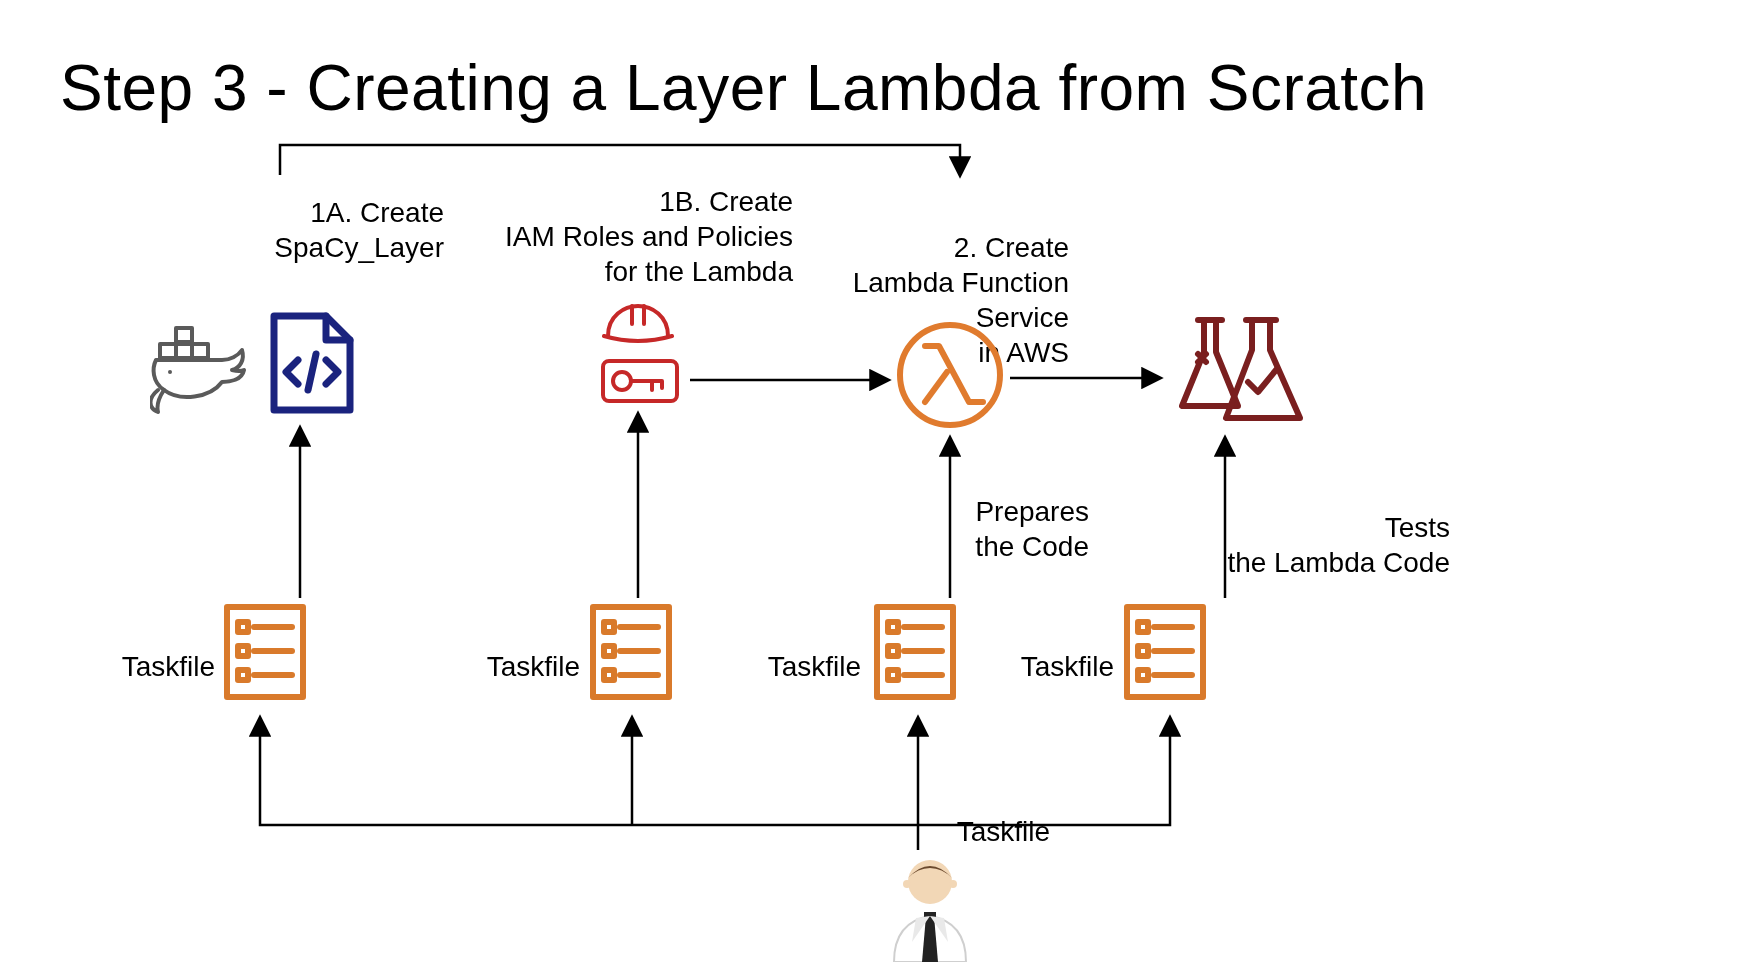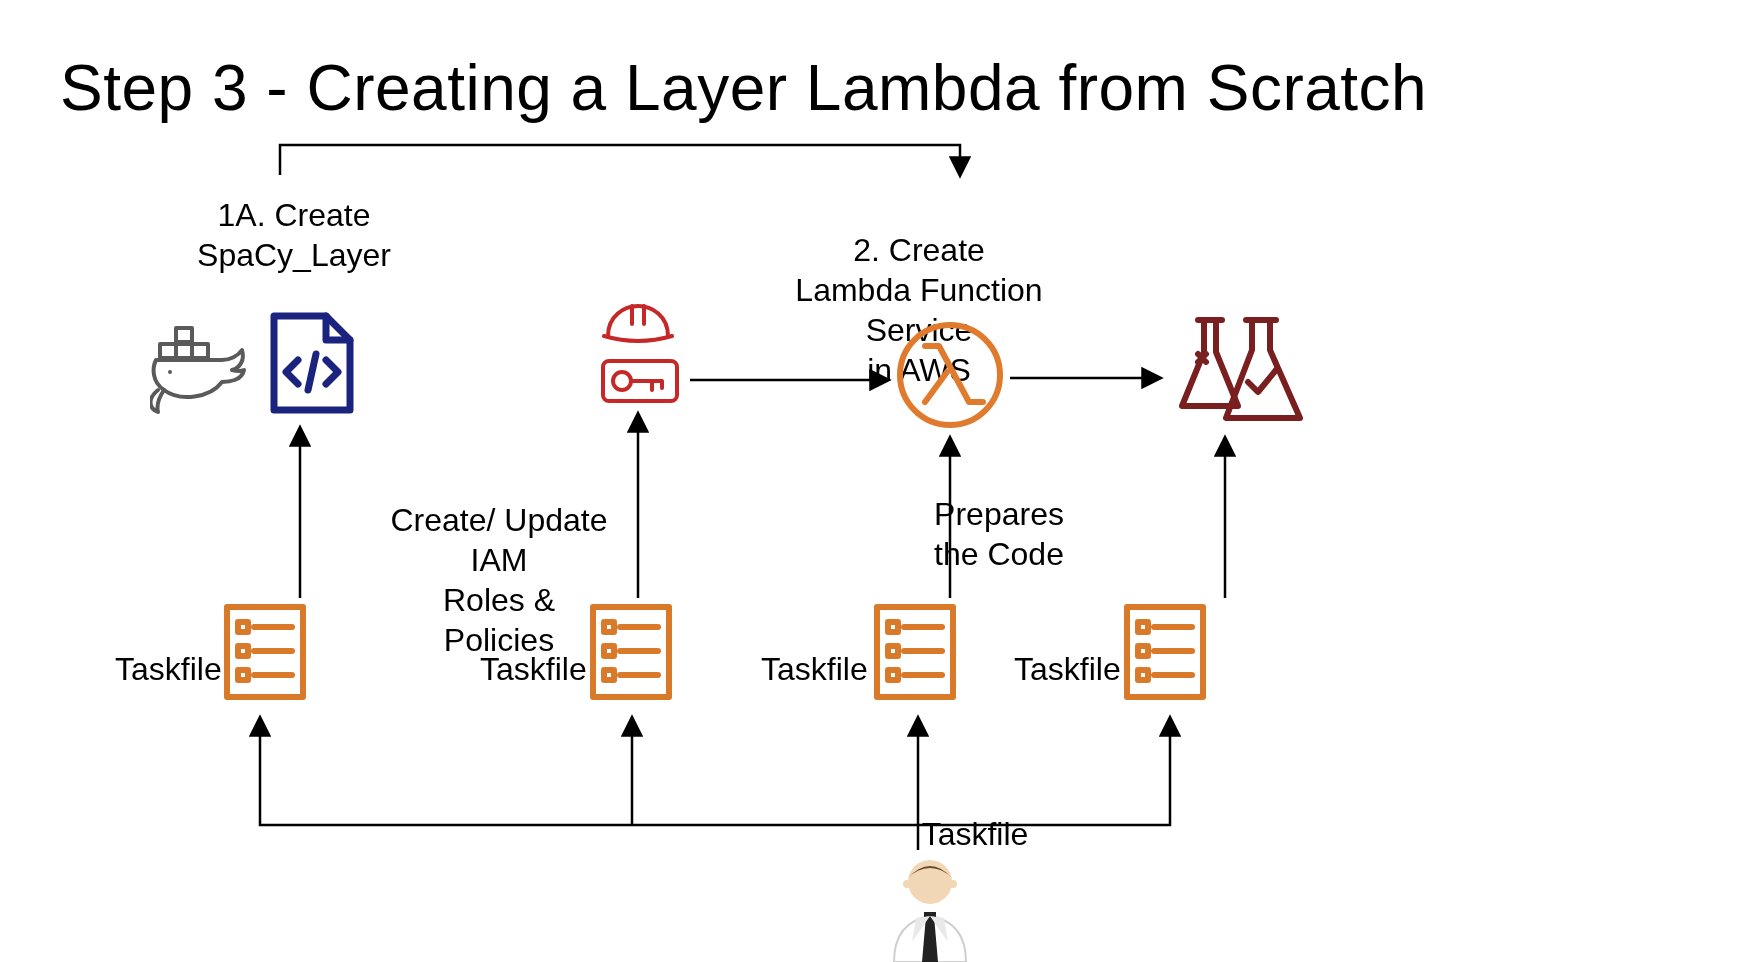--- a/index.html
+++ b/index.html
@@ -20,22 +20,22 @@
     position: absolute;
     left: 60px;
     top: 28px;
     font-size: 64px;
     font-weight: 400;
     letter-spacing: 0.5px;
     margin-top: 23px;
   }
   .label {
     position: absolute;
-    font-size: 32px;
-    text-align: center;
+    font-size: 28px;
+    text-align: right;
     line-height: 1.25;
     white-space: nowrap;
   }
   .label.multiline { white-space: normal; }
   svg.overlay {
     position: absolute;
     left: 0;
     top: 0;
     width: 1748px;
     height: 962px;
@@ -64,24 +64,25 @@
   }
 </style>
 </head>
 <body>
 
 <div class="canvas">
 
   <div class="title">Step 3 - Creating a Layer Lambda from Scratch</div>
 
   <div class="label multiline pos-step1A">1A. Create SpaCy_Layer</div>
+  <div class="label multiline pos-step1B">1B. Create<br>IAM Roles and Policies<br>for the Lambda</div>
   <div class="label multiline pos-step2">2. Create<br>Lambda Function Service<br>in AWS</div>
 
-  <div class="label multiline pos-iamnote">Create/ Update IAM<br>Roles &amp;<br>Policies</div>
   <div class="label multiline pos-prep">Prepares<br>the Code</div>
+  <div class="label multiline pos-tests">Tests<br>the Lambda Code</div>
 
   <div class="label pos-tf1">Taskfile</div>
   <div class="label pos-tf2">Taskfile</div>
   <div class="label pos-tf3">Taskfile</div>
   <div class="label pos-tf4">Taskfile</div>
 
   <div class="label pos-developer">Taskfile</div>
 
   <svg class="icon" style="left:150px; top:320px;" width="110" height="95" viewBox="0 0 110 95">
     <g fill="none" stroke="#5a5a5a" stroke-width="4" stroke-linejoin="round" stroke-linecap="round">

